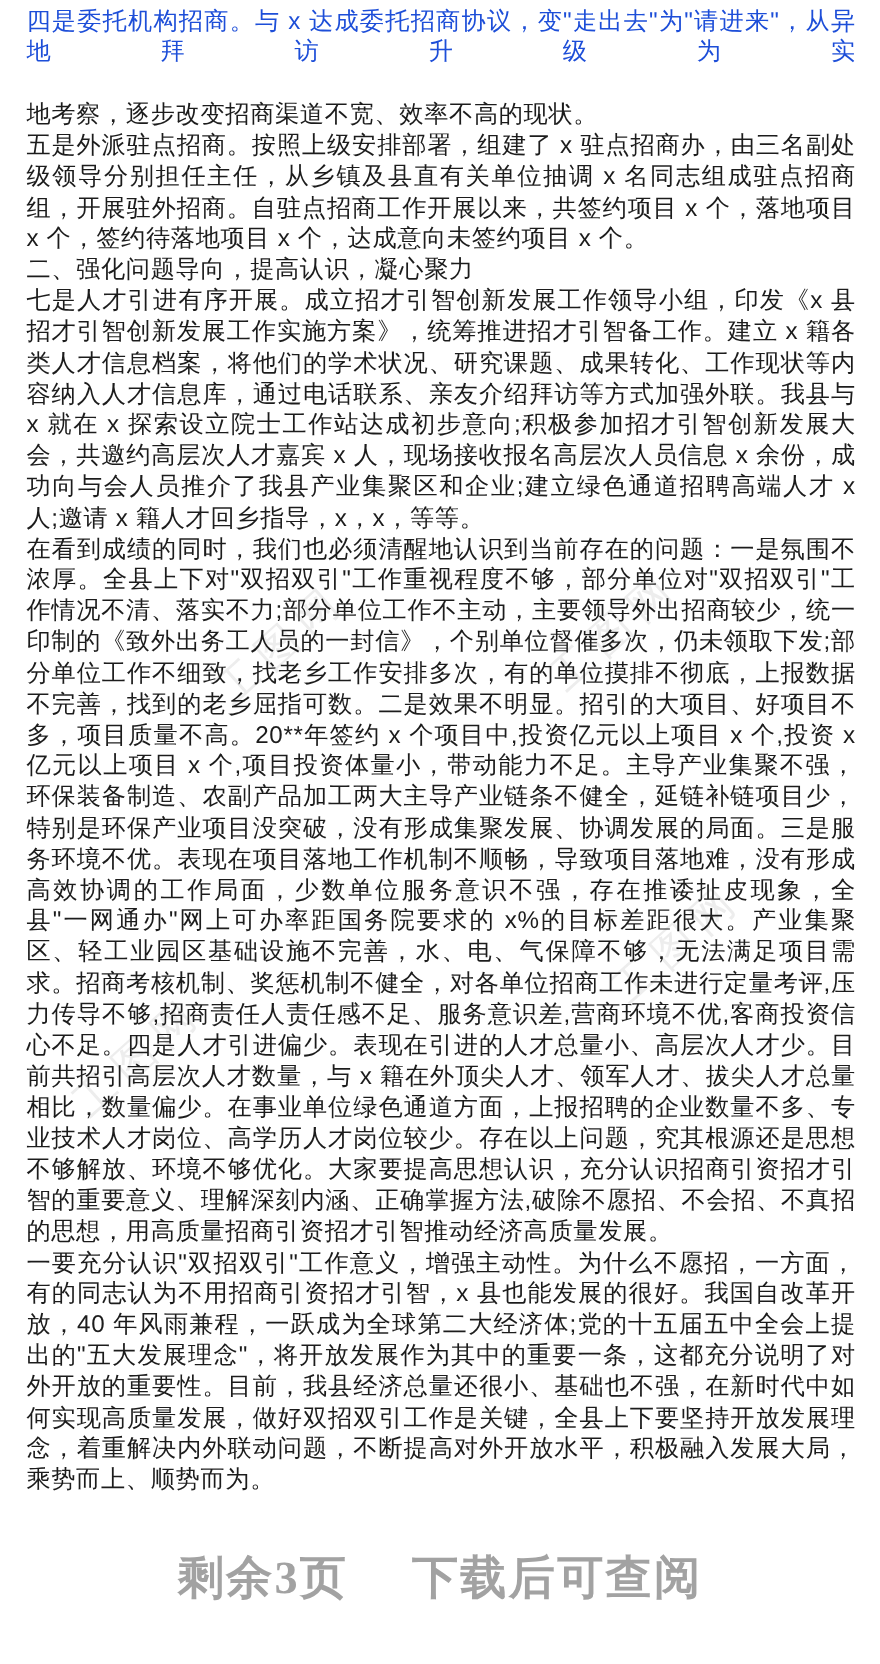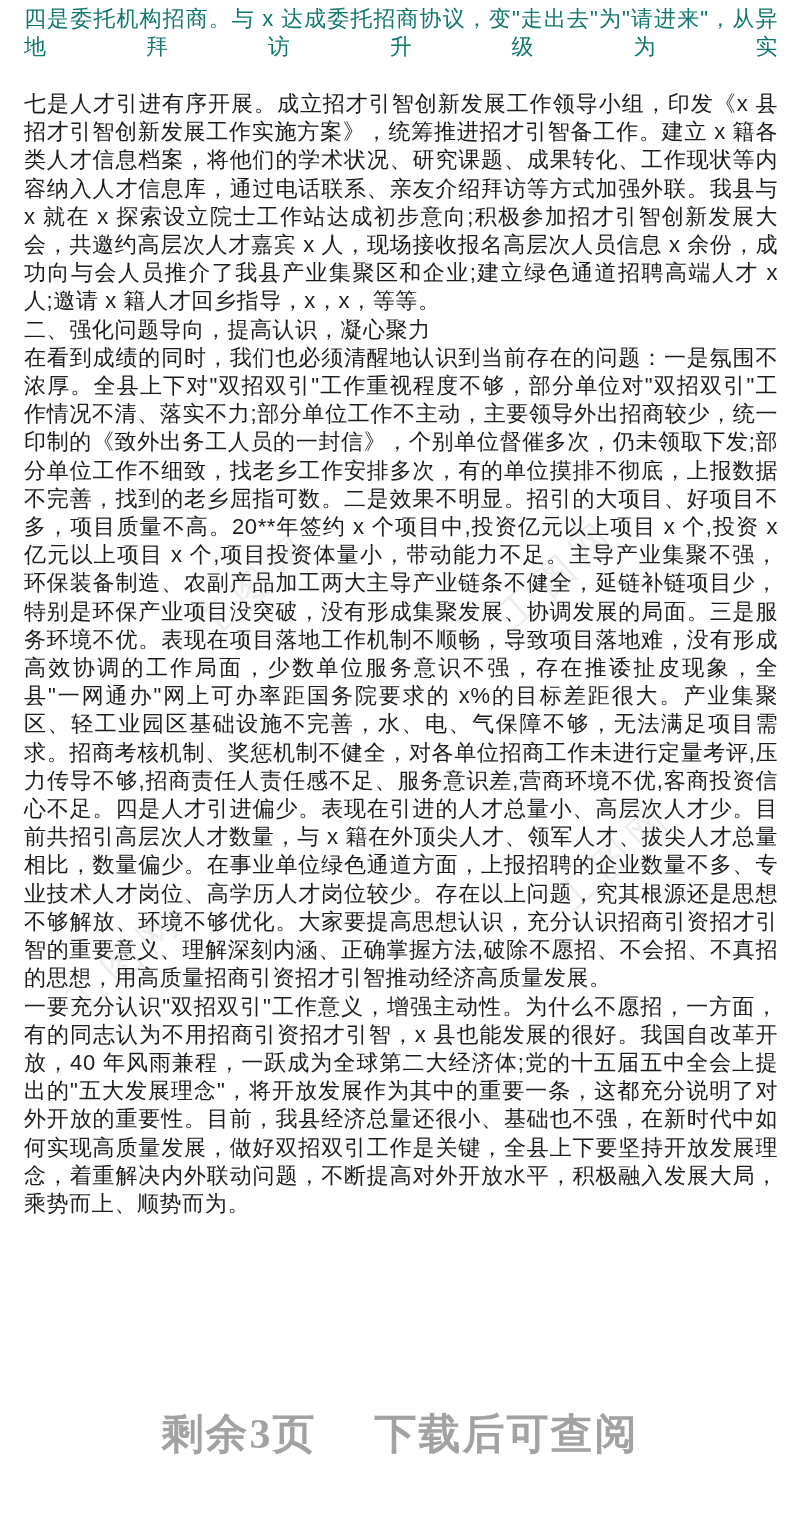--- a/index.html
+++ b/index.html
@@ -35,21 +35,21 @@
   .wm-4 { left: 545px; top: 832px; }
 
   
   .tail-line {
     position: absolute;
     top: 5px; left: 24px; right: 22px;
     margin: 0;
     font-size: 22px;
     line-height: 28px;
     letter-spacing: 0.6px;
-    color: #0f766e;
+    color: #1d4ed8;
     text-align: justify;
     text-align-last: justify;
   }
   .doc-body {
     position: absolute;
     top: 90px; left: 24px; right: 22px;
     color: #1c1c1c;
     font-size: 22px;
     line-height: 28.2px;
     letter-spacing: 0.6px;
@@ -80,22 +80,24 @@
   <div class="watermark-layer">
     <span class="wm-1">工图网</span>
     <span class="wm-2">工图网</span>
     <span class="wm-3">工图网</span>
     <span class="wm-4">工图网</span>
   </div>
 
   <p class="tail-line">四是委托机构招商。与 x 达成委托招商协议，变"走出去"为"请进来"，从异地拜访升级为实</p>
 
   <div class="doc-body">
+    <p>地考察，逐步改变招商渠道不宽、效率不高的现状。</p>
+    <p>五是外派驻点招商。按照上级安排部署，组建了 x 驻点招商办，由三名副处级领导分别担任主任，从乡镇及县直有关单位抽调 x 名同志组成驻点招商组，开展驻外招商。自驻点招商工作开展以来，共签约项目 x 个，落地项目 x 个，签约待落地项目 x 个，达成意向未签约项目 x 个。</p>
+    <p>二、强化问题导向，提高认识，凝心聚力</p>
     <p>七是人才引进有序开展。成立招才引智创新发展工作领导小组，印发《x 县招才引智创新发展工作实施方案》，统筹推进招才引智备工作。建立 x 籍各类人才信息档案，将他们的学术状况、研究课题、成果转化、工作现状等内容纳入人才信息库，通过电话联系、亲友介绍拜访等方式加强外联。我县与 x 就在 x 探索设立院士工作站达成初步意向;积极参加招才引智创新发展大会，共邀约高层次人才嘉宾 x 人，现场接收报名高层次人员信息 x 余份，成功向与会人员推介了我县产业集聚区和企业;建立绿色通道招聘高端人才 x 人;邀请 x 籍人才回乡指导，x，x，等等。</p>
-    <p>二、强化问题导向，提高认识，凝心聚力</p>
     <p>在看到成绩的同时，我们也必须清醒地认识到当前存在的问题：一是氛围不浓厚。全县上下对"双招双引"工作重视程度不够，部分单位对"双招双引"工作情况不清、落实不力;部分单位工作不主动，主要领导外出招商较少，统一印制的《致外出务工人员的一封信》，个别单位督催多次，仍未领取下发;部分单位工作不细致，找老乡工作安排多次，有的单位摸排不彻底，上报数据不完善，找到的老乡屈指可数。二是效果不明显。招引的大项目、好项目不多，项目质量不高。20**年签约 x 个项目中,投资亿元以上项目 x 个,投资 x 亿元以上项目 x 个,项目投资体量小，带动能力不足。主导产业集聚不强，环保装备制造、农副产品加工两大主导产业链条不健全，延链补链项目少，特别是环保产业项目没突破，没有形成集聚发展、协调发展的局面。三是服务环境不优。表现在项目落地工作机制不顺畅，导致项目落地难，没有形成高效协调的工作局面，少数单位服务意识不强，存在推诿扯皮现象，全县"一网通办"网上可办率距国务院要求的 x%的目标差距很大。产业集聚区、轻工业园区基础设施不完善，水、电、气保障不够，无法满足项目需求。招商考核机制、奖惩机制不健全，对各单位招商工作未进行定量考评,压力传导不够,招商责任人责任感不足、服务意识差,营商环境不优,客商投资信心不足。四是人才引进偏少。表现在引进的人才总量小、高层次人才少。目前共招引高层次人才数量，与 x 籍在外顶尖人才、领军人才、拔尖人才总量相比，数量偏少。在事业单位绿色通道方面，上报招聘的企业数量不多、专业技术人才岗位、高学历人才岗位较少。存在以上问题，究其根源还是思想不够解放、环境不够优化。大家要提高思想认识，充分认识招商引资招才引智的重要意义、理解深刻内涵、正确掌握方法,破除不愿招、不会招、不真招的思想，用高质量招商引资招才引智推动经济高质量发展。</p>
     <p>一要充分认识"双招双引"工作意义，增强主动性。为什么不愿招，一方面，有的同志认为不用招商引资招才引智，x 县也能发展的很好。我国自改革开放，40 年风雨兼程，一跃成为全球第二大经济体;党的十五届五中全会上提出的"五大发展理念"，将开放发展作为其中的重要一条，这都充分说明了对外开放的重要性。目前，我县经济总量还很小、基础也不强，在新时代中如何实现高质量发展，做好双招双引工作是关键，全县上下要坚持开放发展理念，着重解决内外联动问题，不断提高对外开放水平，积极融入发展大局，乘势而上、顺势而为。</p>
   </div>
 
   <div class="remaining-banner">
     <span>剩余3页</span><span class="seg-gap"></span><span>下载后可查阅</span>
   </div>
 
 </div>
 

